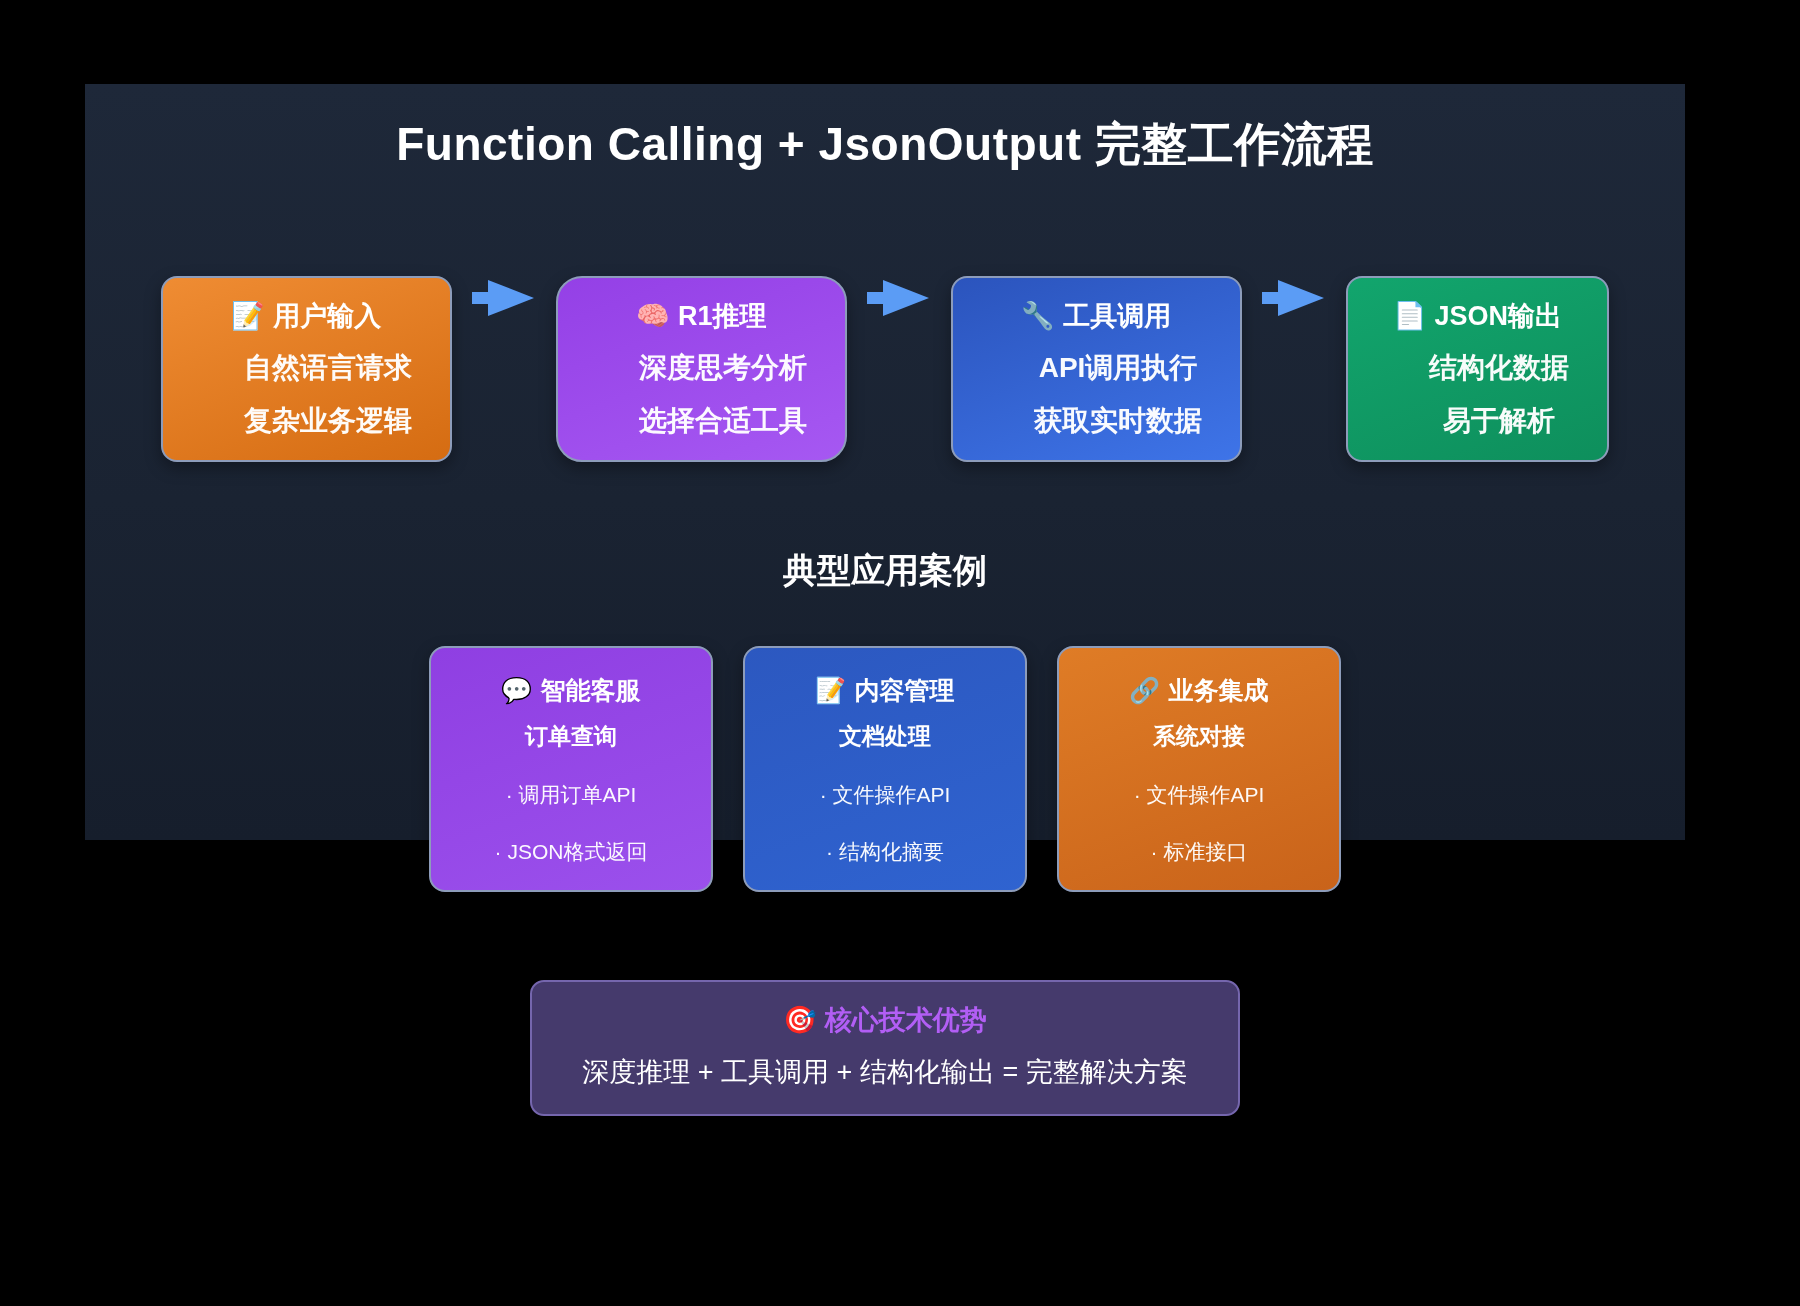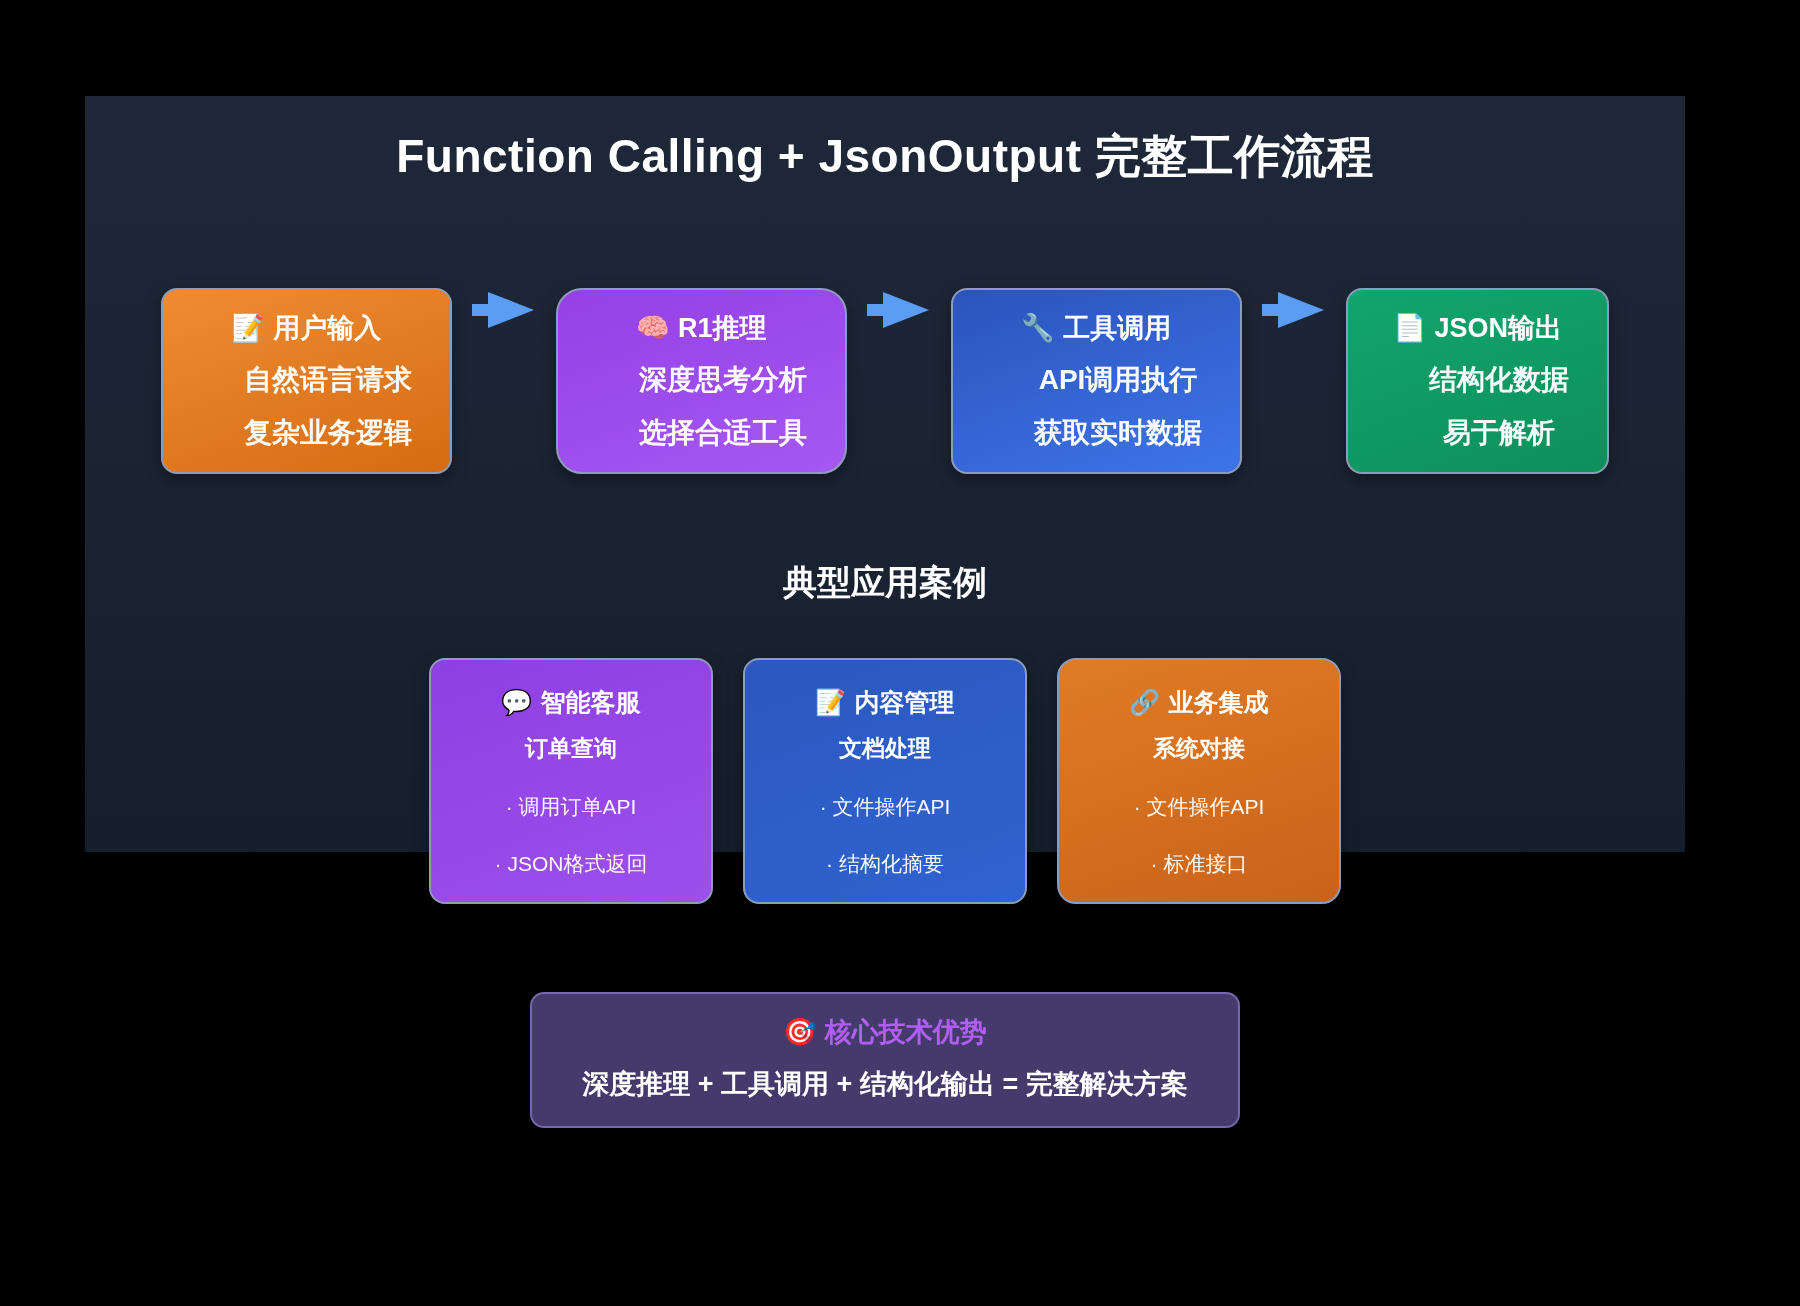--- a/index.html
+++ b/index.html
@@ -2,21 +2,21 @@
 <html><head>
 <meta charset="utf-8">
 <style>
   html, body { margin: 0; padding: 0; background: #000000; }
   body {
     width: 1800px; height: 1306px; position: relative; overflow: hidden;
     font-family: "Liberation Sans", "DejaVu Sans", sans-serif;
     -webkit-font-smoothing: antialiased;
   }
   .panel {
-    position: absolute; left: 85px; top: 96px; width: 1600px; height: 756px;
+    position: absolute; left: 85px; top: 84px; width: 1600px; height: 756px;
     background: linear-gradient(180deg, #1e2839 0%, #1a2332 55%, #161e2c 100%);
     box-sizing: border-box;
   }
   h1.page-title {
     margin: 0; padding-top: 30px; text-align: center;
     font-size: 46px; font-weight: bold; color: #ffffff; letter-spacing: 0.5px;
   }
   
   .flow-row {
     display: flex; align-items: flex-start; justify-content: center;
@@ -50,30 +50,30 @@
     padding: 26px 14px 24px; text-align: center; color: #ffffff;
     box-shadow: 0 6px 16px rgba(0,0,0,0.35);
   }
   .case-title  { font-size: 25px; font-weight: bold; white-space: nowrap; }
   .case-sub    { font-size: 23px; font-weight: 600; margin-top: 14px; }
   .case-bullet { font-size: 21px; margin-top: 29px; color: rgba(255,255,255,0.96); }
   .case-bullet::before { content: "· "; }
   .c-purple { background: linear-gradient(160deg, #8f3fe2 0%, #9b50ec 100%); }
   .c-green  { background: linear-gradient(160deg, #139c68 0%, #0f8a5b 100%); }
   .c-blue   { background: linear-gradient(160deg, #2c58c0 0%, #2f63d0 100%); }
-  .c-orange { background: linear-gradient(160deg, #df7c26 0%, #c9631a 100%); border-radius: 19px; }
+  .c-orange { background: linear-gradient(160deg, #df7c26 0%, #c9631a 100%); }
   
   .adv-row { display: flex; justify-content: center; margin-top: 88px; }
   .advantage-box {
     background: #453a6c; border: 2px solid #7566ad; border-radius: 14px;
     padding: 20px 50px 24px; text-align: center;
     box-shadow: 0 6px 16px rgba(0,0,0,0.35);
   }
   .adv-title   { font-size: 27px; font-weight: bold; color: #b25ef5; }
-  .adv-formula { font-size: 27px; font-weight: bold; color: #ffffff; margin-top: 16px; white-space: nowrap; }
+  .adv-formula { font-size: 27px; font-weight: normal; color: #ffffff; margin-top: 16px; white-space: nowrap; }
 </style>
 </head>
 <body>
 
 <div class="panel">
 
   <h1 class="page-title">Function Calling + JsonOutput 完整工作流程</h1>
 
   <div class="flow-row">
 

